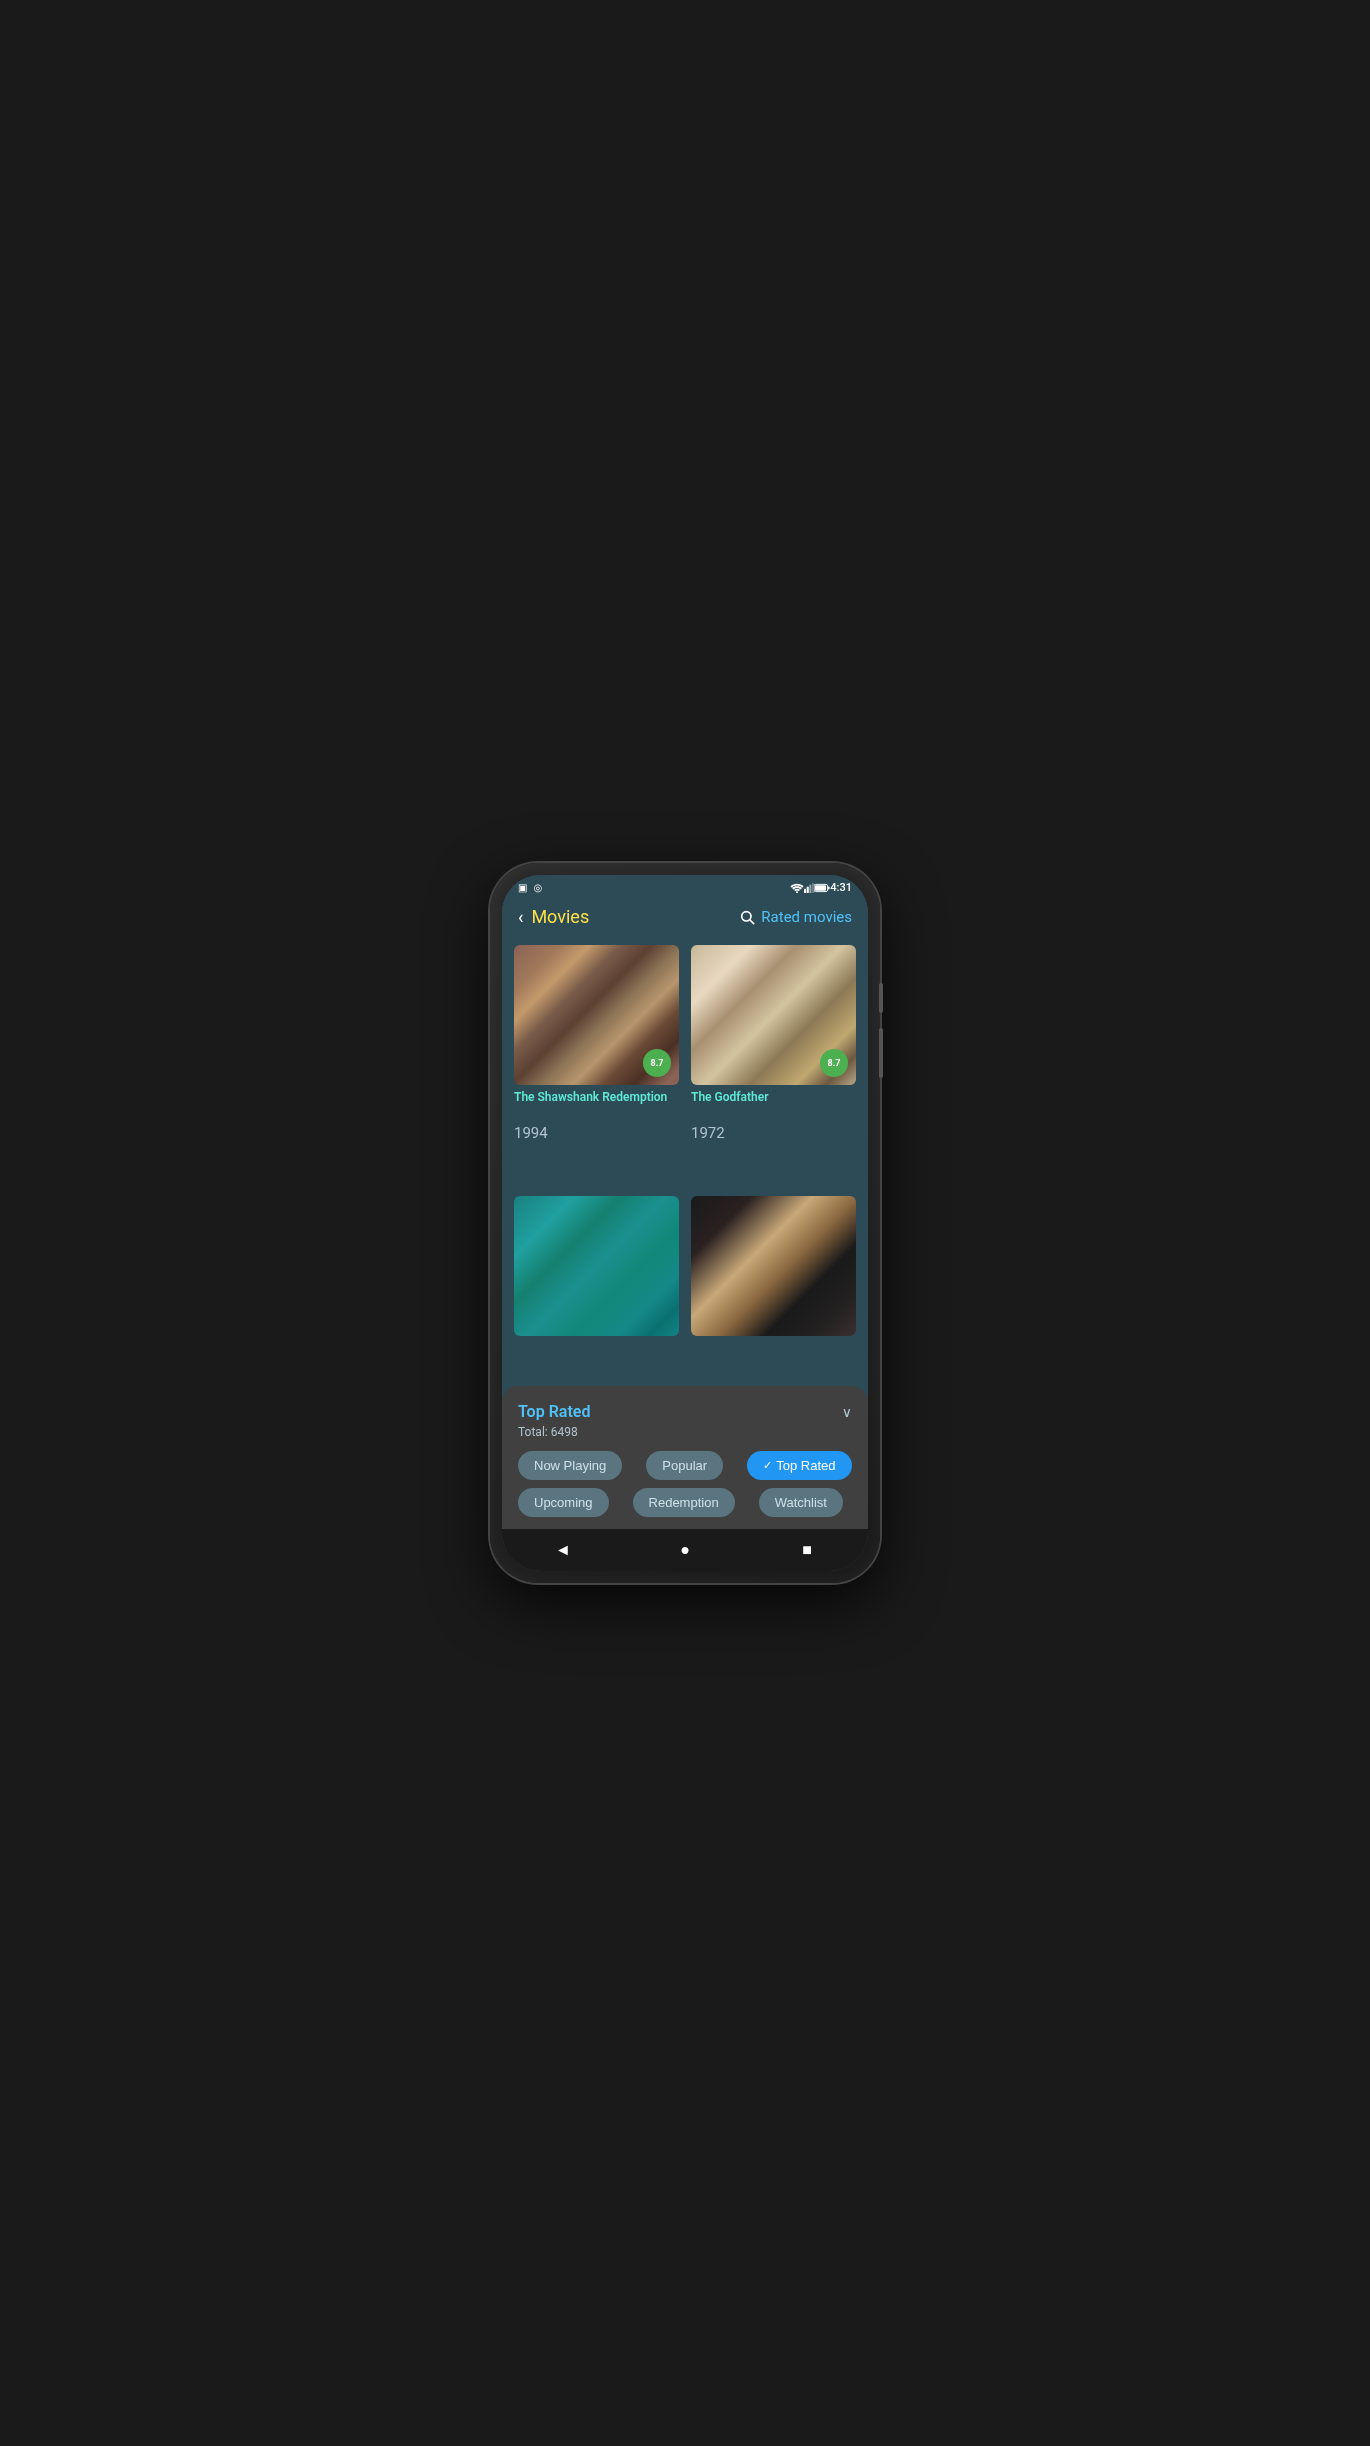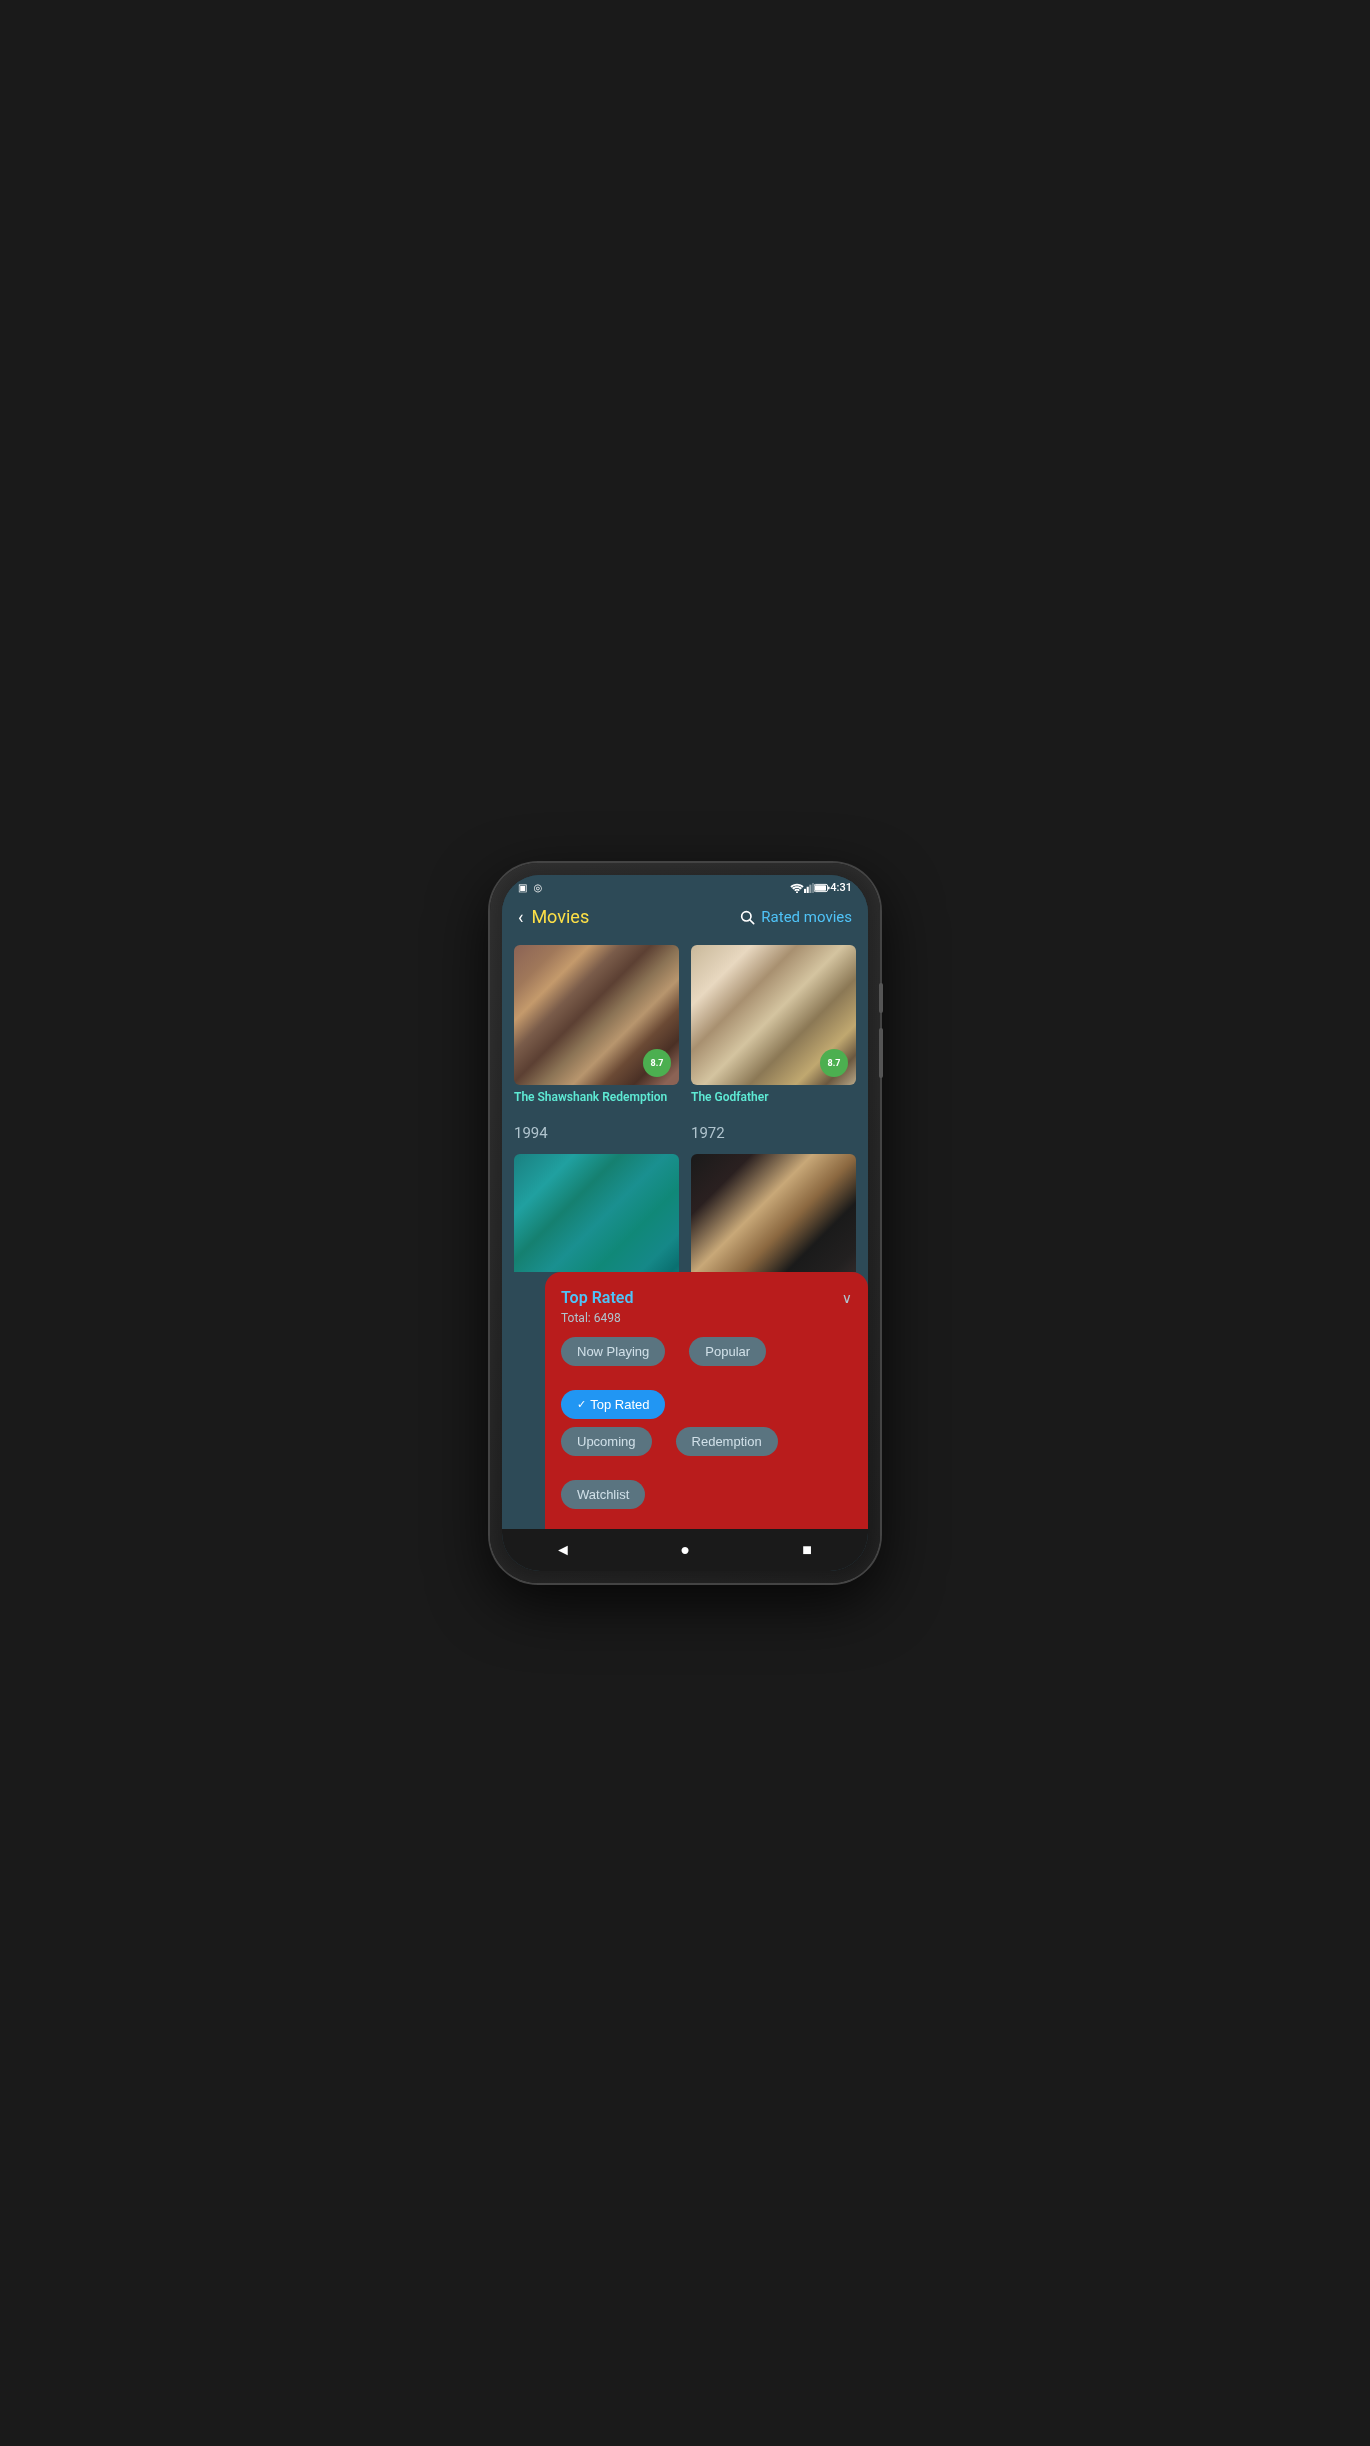--- a/index.html
+++ b/index.html
@@ -213,25 +213,24 @@
     }
 
     .movie-year {
       color: #b0c4ce;
       font-size: 15px;
       margin-top: 18px;
     }
 
     
     .bottom-sheet {
-      background: #b91c1c;
+      background: #404040;
       border-radius: 16px 16px 0 0;
-      padding: 16px 16px 12px;
+      padding: 16px 16px 4px;
       flex-shrink: 0;
-      margin-left: 43px;
     }
 
     .sheet-header {
       display: flex;
       justify-content: space-between;
       align-items: center;
       margin-bottom: 4px;
     }
 
     .sheet-title {

